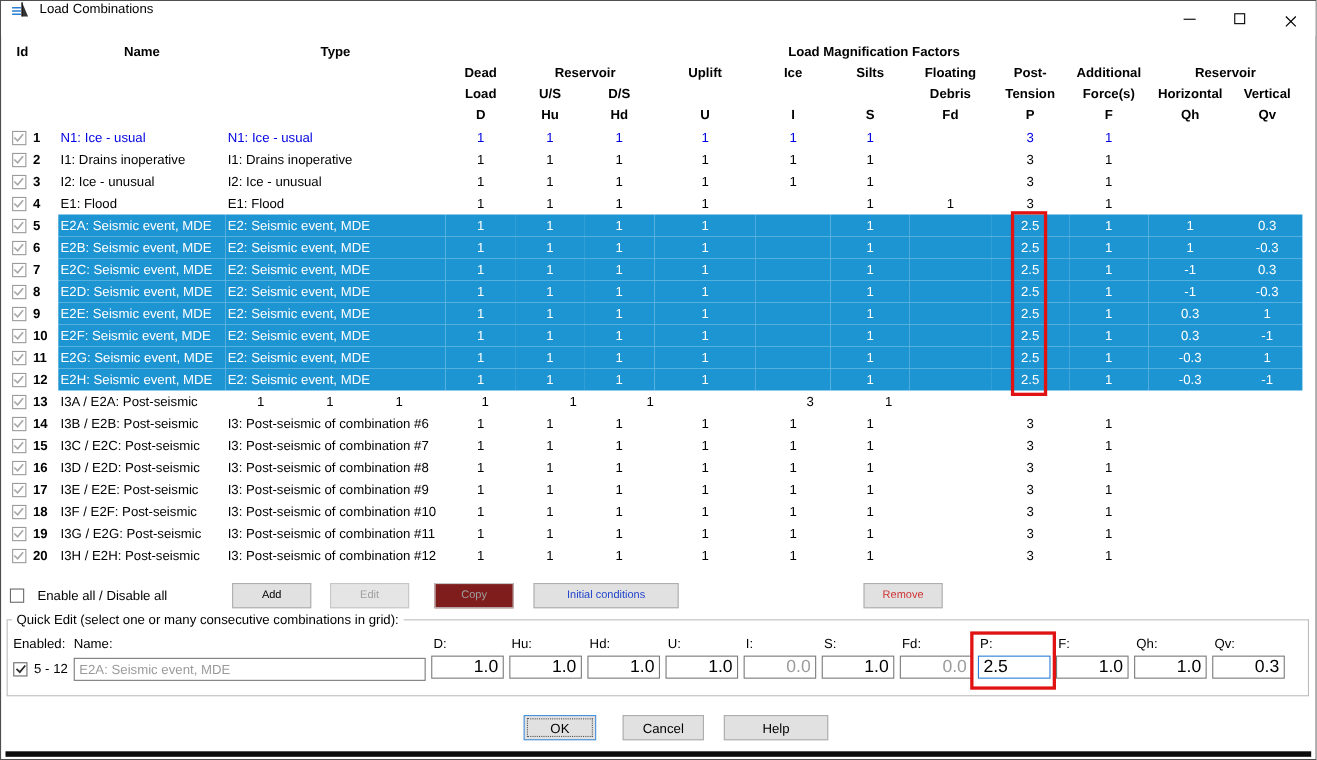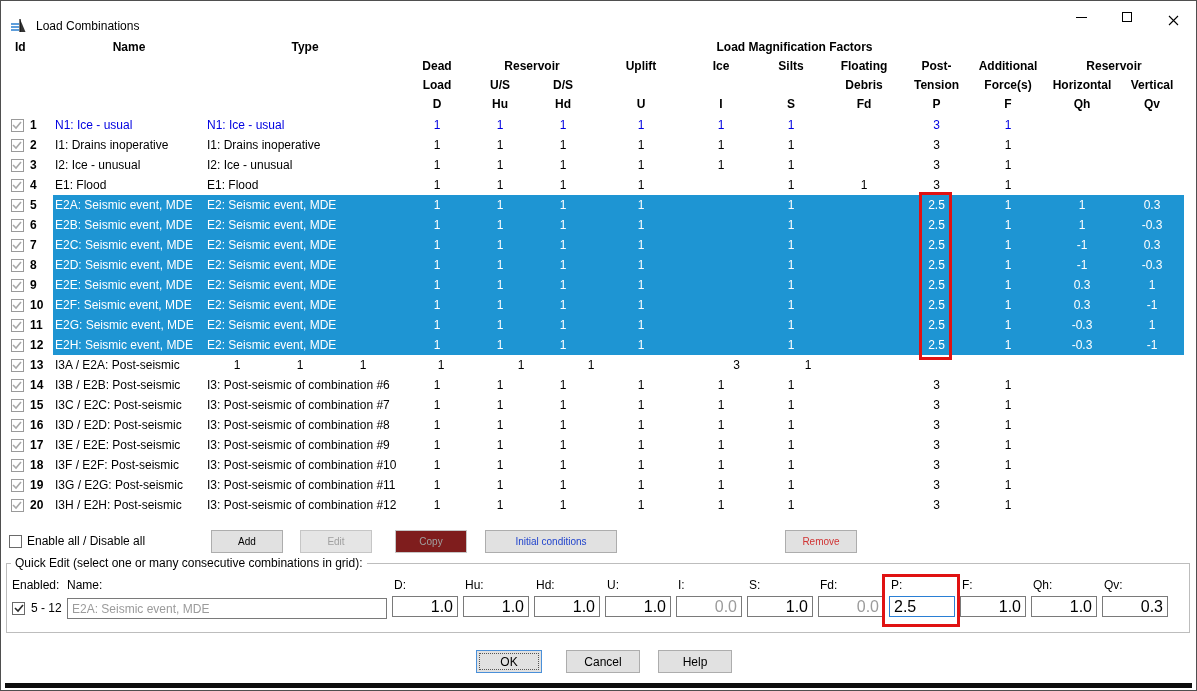--- a/index.html
+++ b/index.html
@@ -8,21 +8,21 @@
     width:1197px; height:691px;
     font-family:"Liberation Sans", sans-serif;
     background:#ffffff;
   }
   .window {
     position:relative; width:1197px; height:691px;
     background:#ffffff; border:1px solid #4f4f4f; overflow:hidden;
   }
 
   
-  .titlebar { position:absolute; top:0; left:0; right:0; height:32px; display:flex; align-items:flex-end; background:#fff; }
+  .titlebar { position:absolute; top:0; left:0; right:0; height:32px; display:flex; align-items:flex-start; background:#fff; }
   .app-icon { margin-left:9px; width:18px; height:15px; display:inline-flex; }
   .title { margin-left:8px; font-size:12px; color:#000; }
   .win-controls { margin-left:auto; display:flex; height:100%; }
   .wbtn { width:46px; height:100%; display:flex; align-items:center; justify-content:center; cursor:default; }
   .glyph-min { width:11px; border-top:1px solid #000; display:inline-block; }
   .glyph-max { width:10px; height:10px; border:1px solid #000; display:inline-block; }
   .glyph-close { width:11px; height:11px; display:inline-block; }
 
   
   .cell { height:100%; display:flex; align-items:center; justify-content:center; overflow:hidden; white-space:nowrap; }
@@ -54,21 +54,21 @@
   .p-col-highlight { position:absolute; left:918px; top:191px; width:33px; height:168px; border:3px solid var(--highlight-red,#e01212); z-index:5; pointer-events:none; }
 
   
   .btn { position:absolute; top:529px; height:23px; font-size:10px; font-family:Liberation Sans, sans-serif;
          background:#e1e1e1; border:1px solid #adadad; color:#000; padding:0; }
   .btn-add{left:210px;width:72px;}
   .btn-edit{left:299px;width:72px;color:#a0a0a0;border-color:#c6c6c6;background:#e5e5e5;}
   .btn-copy{left:394px;width:72px;color:#a0a0a0;border-color:#c6c6c6;background:#7f1d1d;}
   .btn-initial{left:484px;width:132px;color:var(--link-blue,#2144cc);}
   .btn-remove{left:784px;width:72px;color:var(--remove-red,#d03434);}
-  .enable-all { position:absolute; left:8px; top:533px; display:flex; align-items:center; gap:5px; font-size:12px; }
+  .enable-all { position:absolute; left:8px; top:533px; display:flex; align-items:center; gap:12px; font-size:12px; }
 
   
   .quick-edit { position:absolute; left:5px; top:562px; width:1184px; height:70px; border:1px solid #bdbdbd; }
   .group-title { position:absolute; top:-8px; left:4px; background:#fff; padding:0 4px; font-size:12px; color:#000; white-space:nowrap; }
   .qe-enabled-label { position:absolute; left:5px; top:14px; font-size:12px; }
   .qe-name-label { position:absolute; left:60px; top:14px; font-size:12px; }
   .qe-enabled-check { position:absolute; left:5px; top:37px; display:flex; align-items:center; gap:6px; font-size:12px; }
   .qe-name-input { position:absolute; left:60px; top:34px; width:320px; height:21px; border:1px solid #7a7a7a;
                    font-size:12px; font-family:inherit; color:#9b9b9b; padding:0 4px; background:#fff; }
   .qe-fields { position:absolute; left:385px; top:14px; display:flex; }
@@ -79,21 +79,21 @@
   .qinput.qdisabled { color:#9b9b9b; }
   .qinput.qediting { text-align:left; border-color:#2a7fd4; }
   .qfield.highlighted::after { content:""; position:absolute; left:-7px; right:-5px; top:-4px; bottom:-10px;
             border:3px solid var(--highlight-red,#e01212); pointer-events:none; }
 
   
   .fbtn { position:absolute; top:649px; height:23px; font-size:12px; font-family:inherit;
           background:#e1e1e1; border:1px solid #adadad; color:#000; padding:0; }
   .fbtn-ok{left:475px;width:66px;border:1px solid #4a90d9;outline:1px dotted #555;outline-offset:-4px;}
   .fbtn-cancel{left:565px;width:74px;}
-  .fbtn-help{left:657px;width:74px;}
+  .fbtn-help{left:657px;width:95px;}
   .bottom-strip { position:absolute; left:4px; right:4px; top:682px; height:5px; background:#0d0d0d; }
 </style>
 </head>
 <body>
 
 <div class="window">
 
   <div class="titlebar">
     <span class="app-icon">
       <svg viewBox="0 0 18 15" width="18" height="15">

